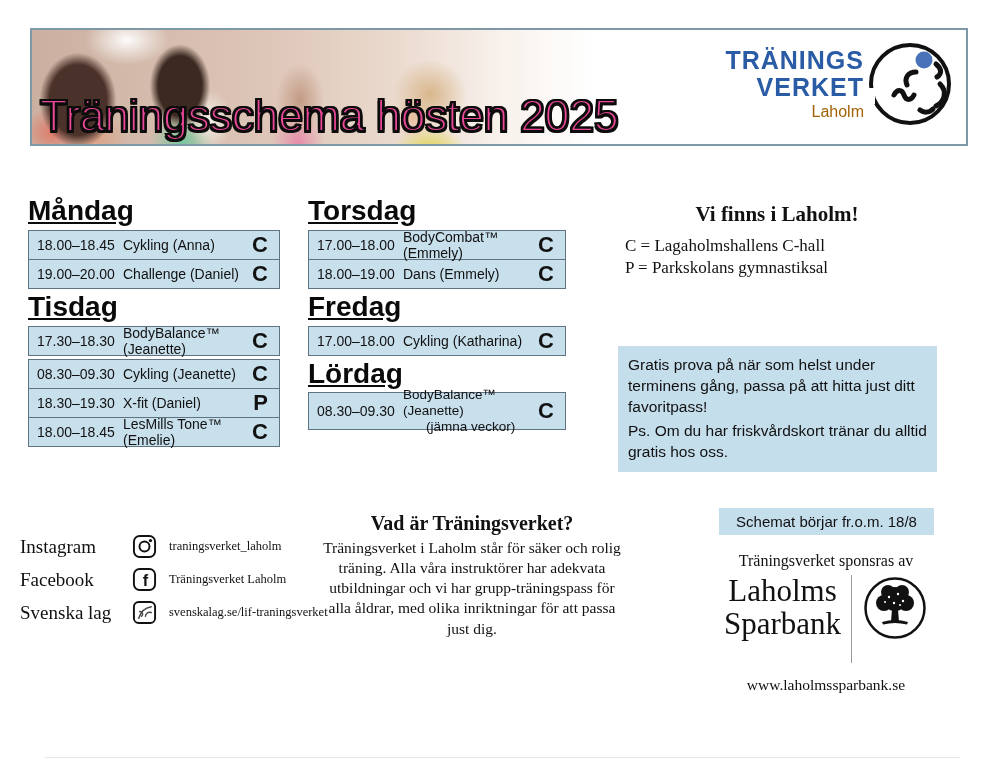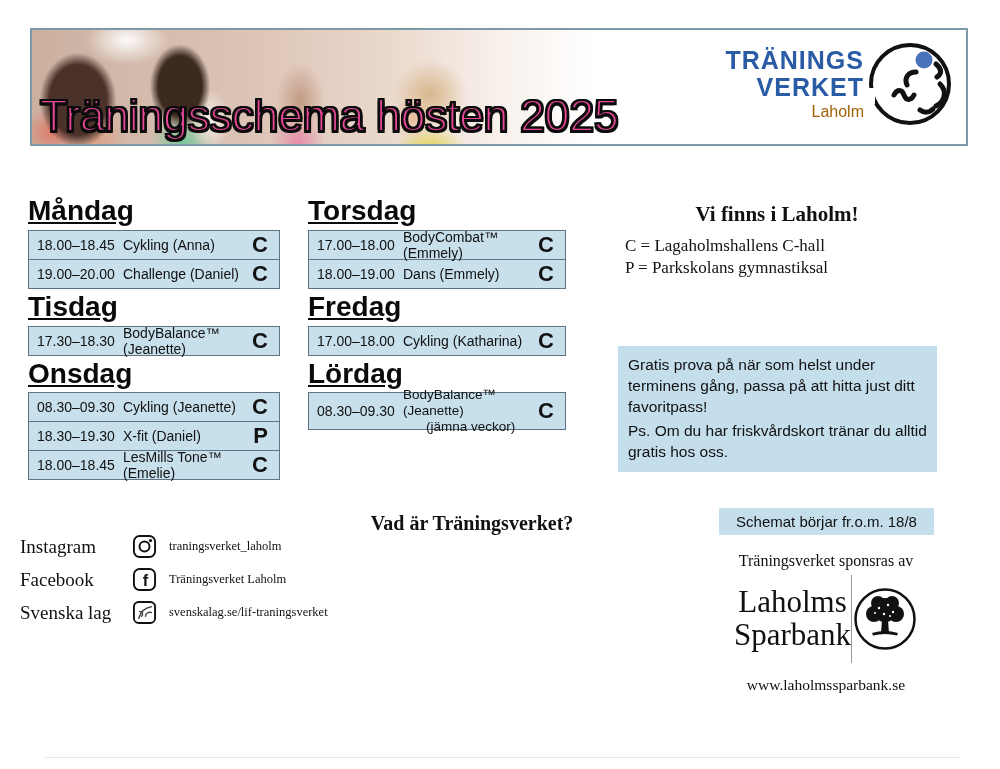--- a/index.html
+++ b/index.html
@@ -75,21 +75,21 @@
   
   .about{position:absolute;left:322px;top:512px;width:300px;text-align:center;
          font-family:"Liberation Serif","DejaVu Serif",serif;}
   .about-title{margin:0 0 3px 0;font-size:20px;font-weight:700;}
   .about-body{margin:0;font-size:15.5px;line-height:1.3;}
 
   
   .sponsor{position:absolute;left:712px;top:552px;width:228px;text-align:center;
            font-family:"Liberation Serif","DejaVu Serif",serif;}
   .sponsor-intro{font-size:16px;margin-bottom:5px;}
-  .sponsor-row{display:flex;align-items:center;justify-content:center;gap:0;}
+  .sponsor-row{display:flex;justify-content:center;gap:10px;}
   .bank-name{font-size:31px;line-height:1.05;}
   .sponsor-divider{width:1px;height:88px;background:#9a9a9a;}
   .tree{width:66px;height:66px;}
   .sponsor-url{font-size:15.5px;margin-top:13px;}
 
   .bottom-line{position:absolute;left:45px;top:757px;width:915px;height:1px;background:#e6e6e6;}
 </style>
 </head>
 <body>
 
@@ -139,21 +139,20 @@
       <h2 class="day-name">Tisdag</h2>
       <div class="rows">
         <div class="row">
           <span class="time">17.30–18.30</span>
           <span class="act">BodyBalance™ (Jeanette)</span>
           <span class="hall">C</span>
         </div>
       </div>
     </section>
     <section class="day">
-      <h2 class="day-name">Onsdag</h2>
       <div class="rows">
         <div class="row">
           <span class="time">08.30–09.30</span>
           <span class="act">Cykling (Jeanette)</span>
           <span class="hall">C</span>
         </div>
         <div class="row">
           <span class="time">18.30–19.30</span>
           <span class="act">X-fit (Daniel)</span>
           <span class="hall">P</span>
@@ -250,20 +249,21 @@
           <path d="M8 12 c3 0 4 3 2 5"></path>
           <path d="M14 17 c0-3 3-5 6-4"></path>
         </g>
       </svg>
       <span class="social-handle">svenskalag.se/lif-traningsverket</span>
     </div>
   </div>
 
   <div class="about">
     <h3 class="about-title">Vad är Träningsverket?</h3>
+    <p class="about-body">Träningsverket i Laholm står för säker och rolig träning. Alla våra instruktörer har adekvata utbildningar och vi har grupp-träningspass för alla åldrar, med olika inriktningar för att passa just dig.</p>
   </div>
 
   <div class="sponsor">
     <div class="sponsor-intro">Träningsverket sponsras av</div>
     <div class="sponsor-row">
       <div class="bank-name">
         <div>Laholms</div>
         <div>Sparbank</div>
       </div>
       <div class="sponsor-divider"></div>

